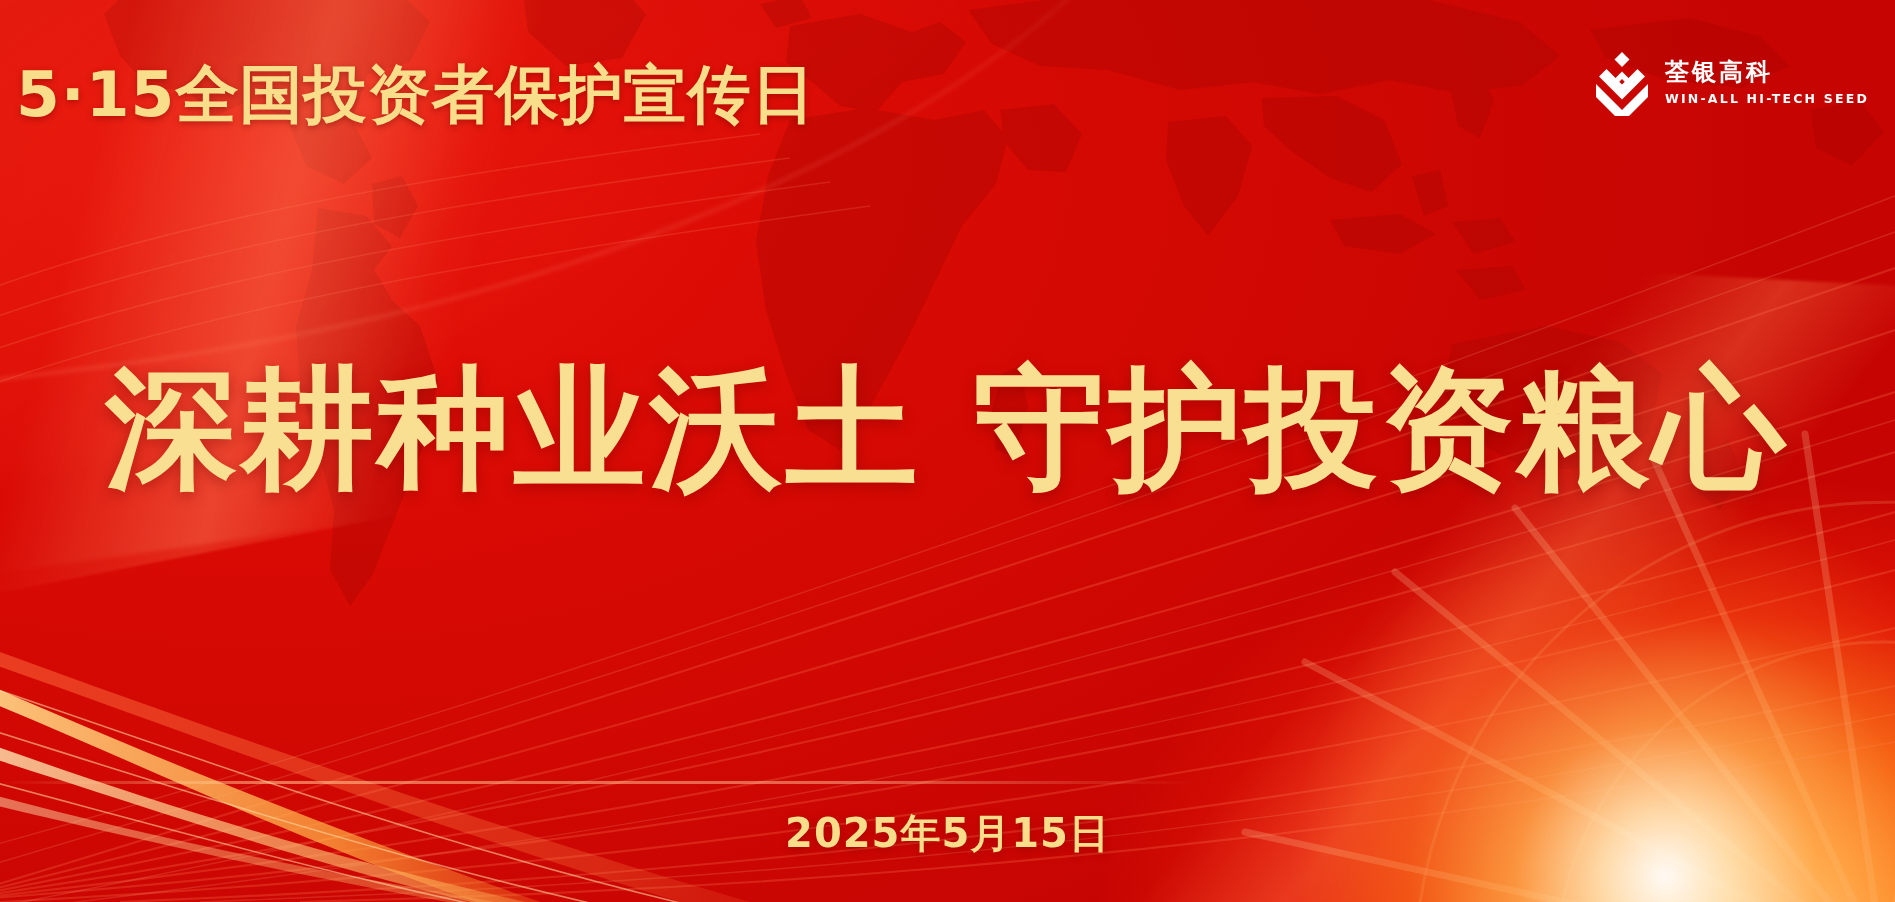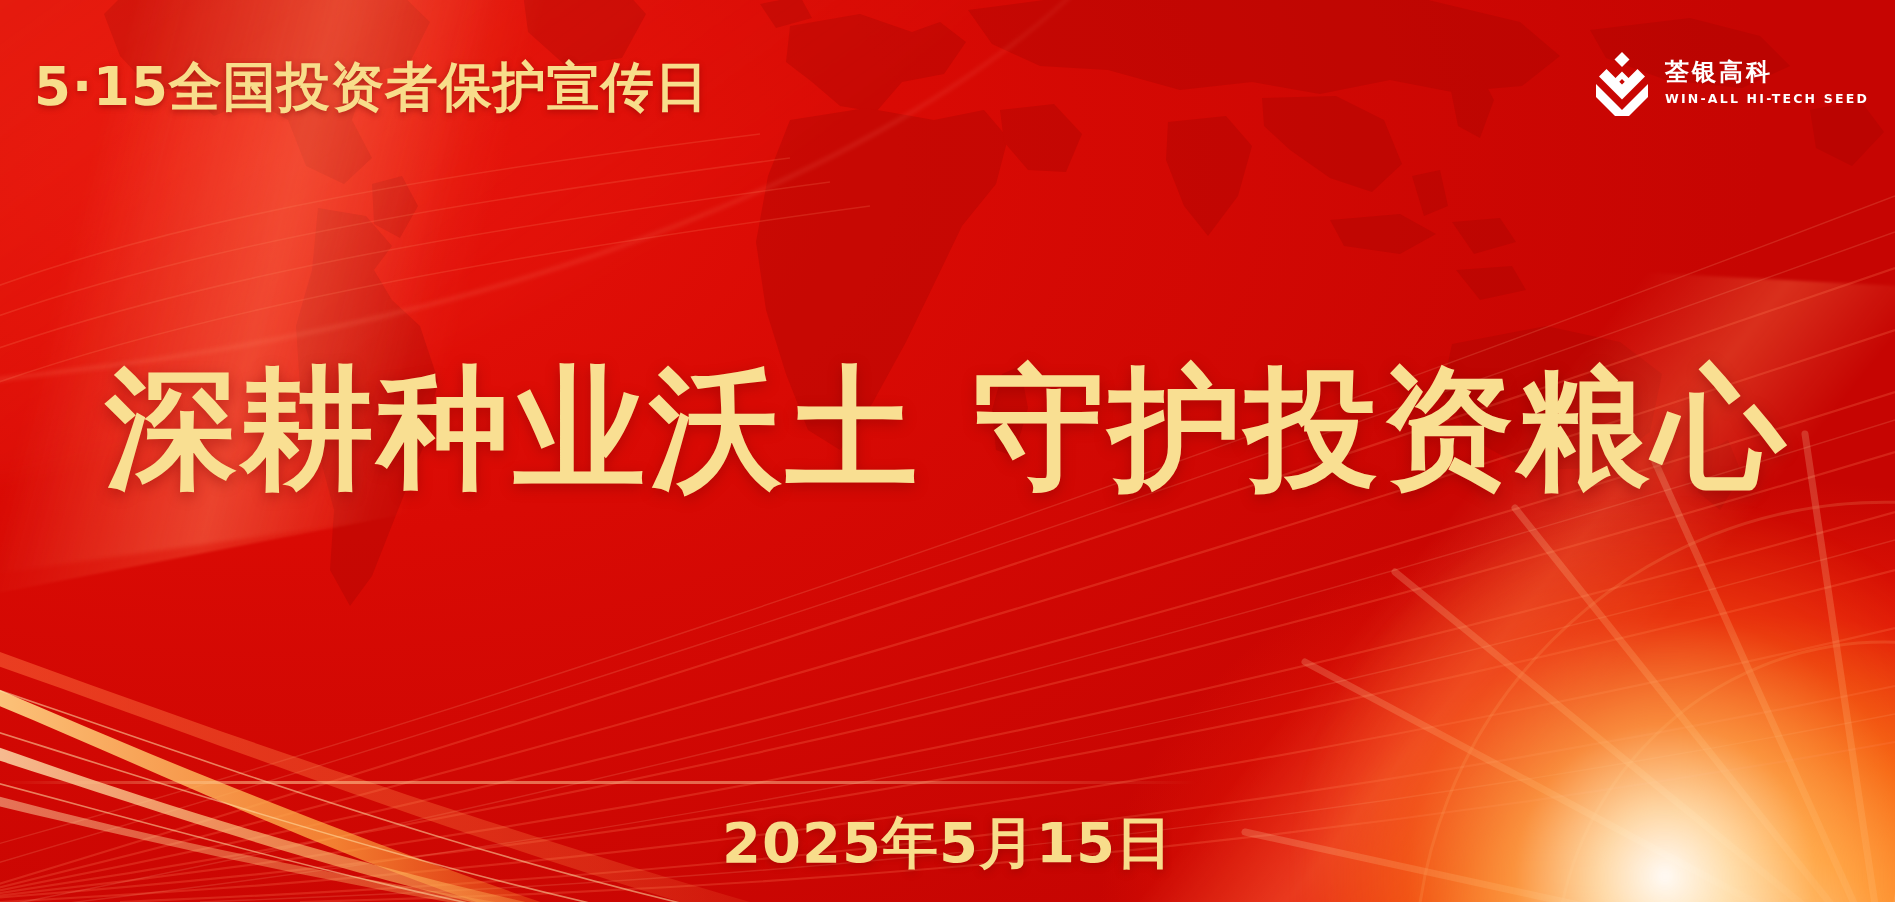--- a/index.html
+++ b/index.html
@@ -117,22 +117,22 @@
     background:linear-gradient(90deg, rgba(255,200,150,.0) 0%, rgba(255,205,150,.55) 22%, rgba(255,215,165,.45) 70%, rgba(255,200,150,0) 100%);
     filter:blur(.6px);
     pointer-events:none;
   }
 
   
   .content{position:absolute;inset:0;}
 
   .kicker{
     position:absolute;
-    left:34px; top:52px;
-    font-size:53px;
+    left:16px; top:52px;
+    font-size:63px;
     font-weight:700;
     letter-spacing:1px;
     color:#f8dd8b;
     white-space:nowrap;
     text-shadow:0 2px 6px rgba(110,0,0,.45);
   }
 
   .logo{
     position:absolute;
     right:26px; top:50px;
@@ -173,21 +173,21 @@
     white-space:nowrap;
     text-shadow:0 4px 14px rgba(120,0,0,.40);
   }
   .headline .gap{display:inline-block;width:52px;}
 
   .datestamp{
     position:absolute;
     left:0; right:0;
     top:806px;
     text-align:center;
-    font-size:56px;
+    font-size:40px;
     font-weight:700;
     color:#f8dd8b;
     letter-spacing:1px;
     white-space:nowrap;
     text-shadow:0 2px 8px rgba(110,0,0,.40);
   }
 </style>
 </head>
 <body>
 

